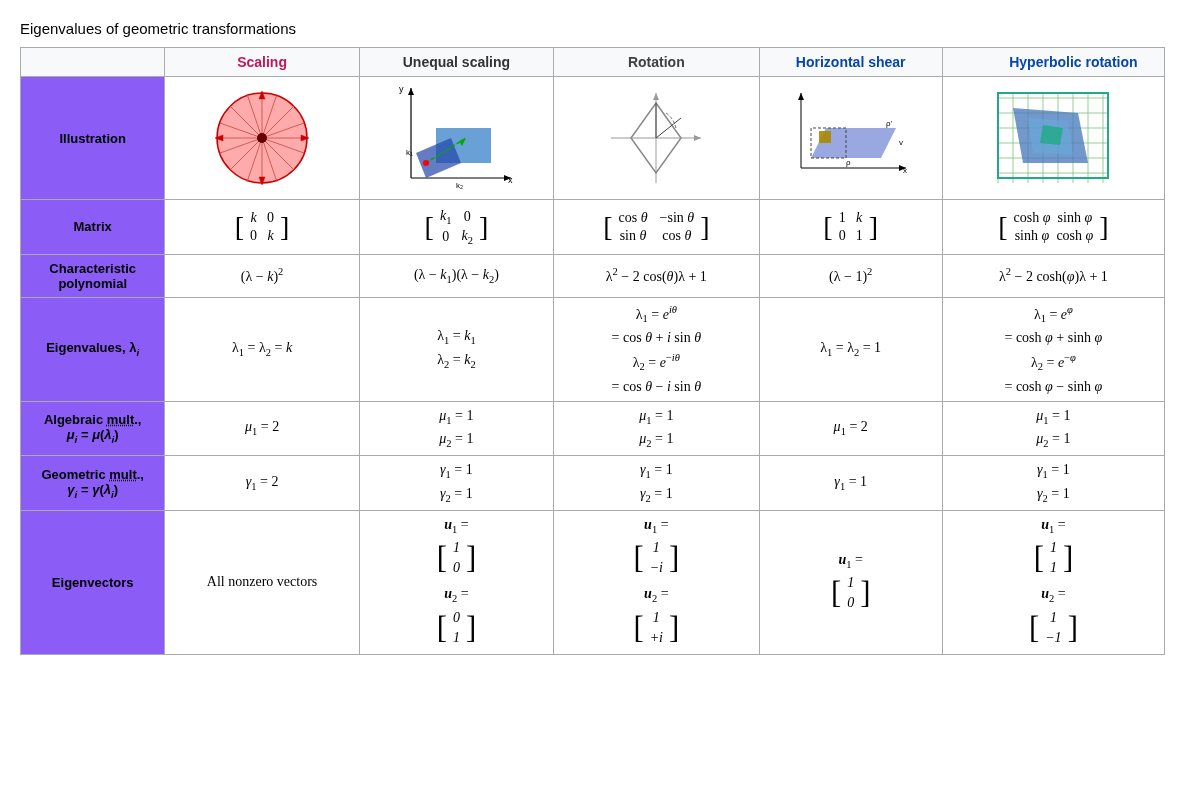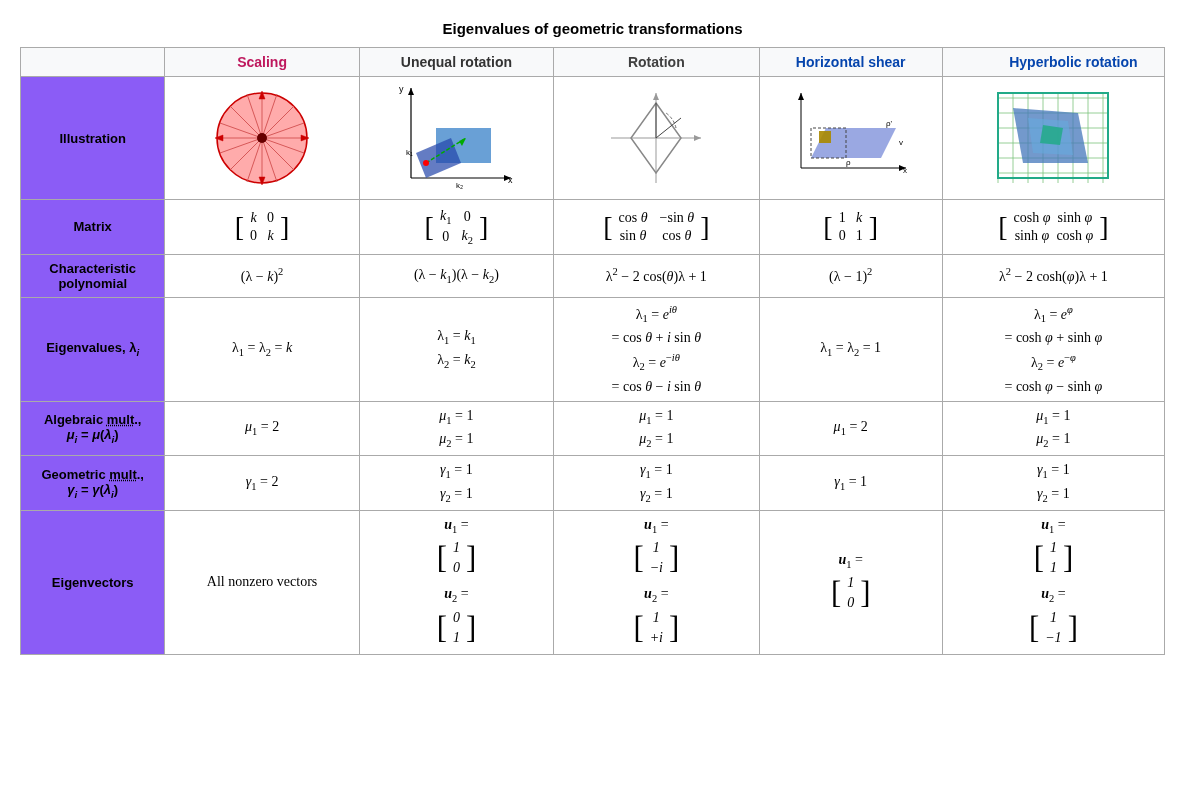--- a/index.html
+++ b/index.html
@@ -10,23 +10,22 @@
       justify-content: center;
       align-items: flex-start;
       padding: 20px;
       min-height: 789px;
       font-size: 14px;
     }
     .page-wrapper {
       width: 1145px;
     }
     .page-title {
-      text-align: center;
       font-size: 15px;
-      font-weight: bold;
+      font-weight: normal;
       margin-bottom: 10px;
       font-family: Arial, sans-serif;
     }
     table.main-table {
       border-collapse: collapse;
       width: 100%;
       border: 1px solid #888;
     }
     table.main-table th, table.main-table td {
       border: 1px solid #aaa;
@@ -121,21 +120,21 @@
 <body>
 
 <div class="page-wrapper">
   <div class="page-title">Eigenvalues of geometric transformations</div>
 
   <table class="main-table">
     <thead>
       <tr>
         <th style="width:130px;"></th>
         <th class="col-scaling" style="width:175px;">Scaling</th>
-        <th class="col-unequal" style="width:175px;">Unequal rotation</th>
+        <th class="col-unequal" style="width:175px;">Unequal scaling</th>
         <th class="col-rotation" style="width:185px;">Rotation</th>
         <th class="col-hshear" style="width:165px;">Horizontal shear</th>
         <th class="col-hyperbolic" style="width:200px;">Hyperbolic rotation</th>
       </tr>
     </thead>
     <tbody>
 
       <tr>
         <td class="row-header">Illustration</td>
 

